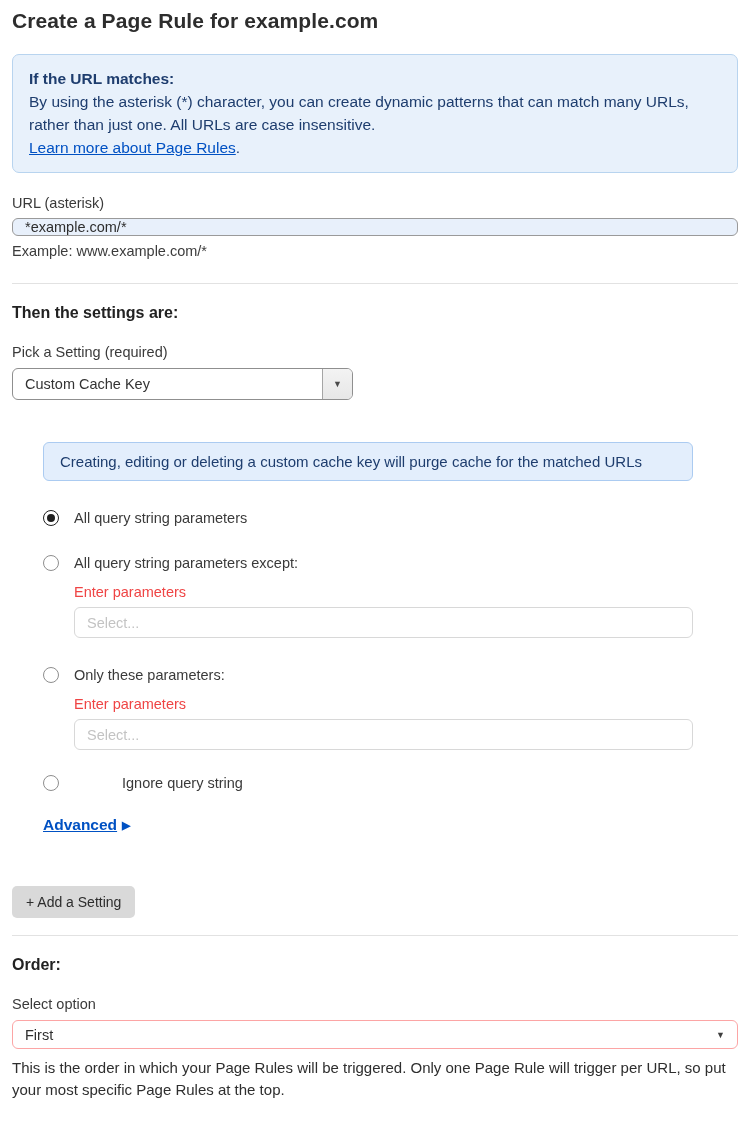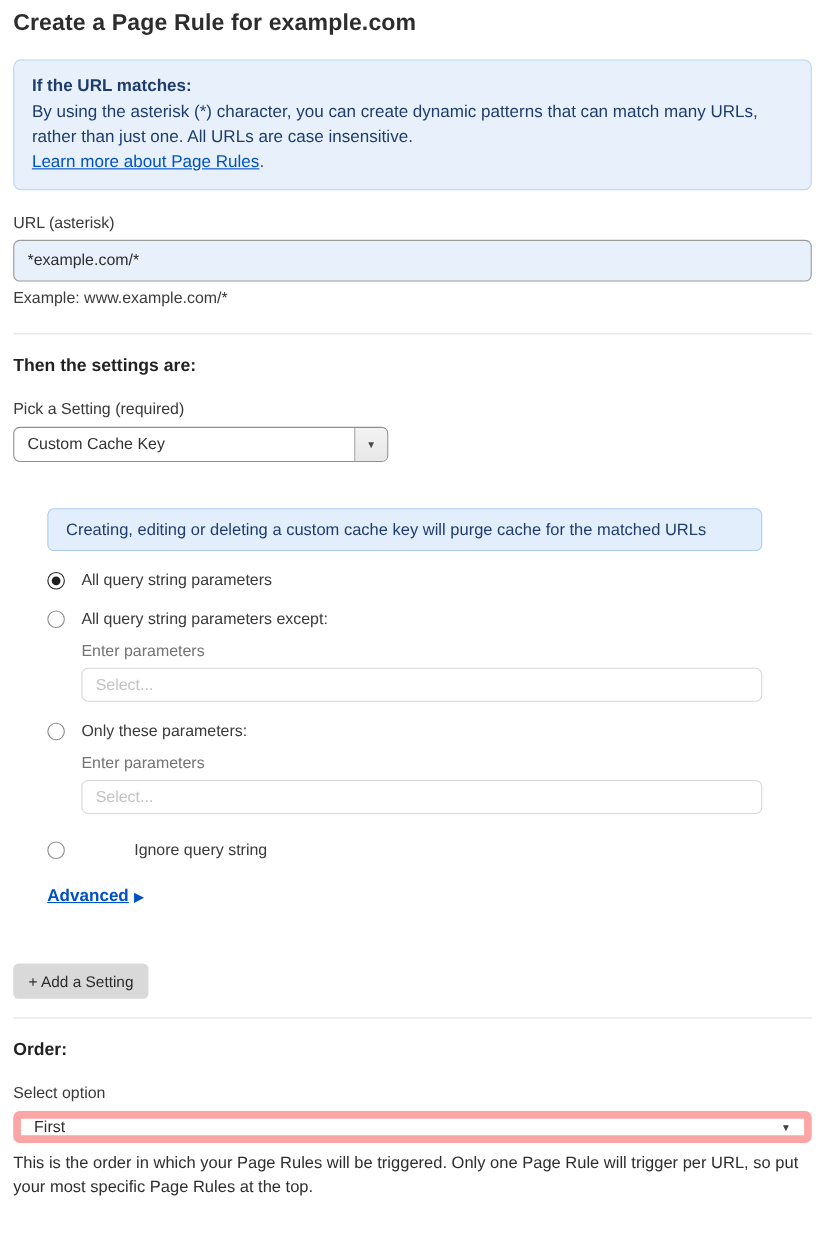--- a/index.html
+++ b/index.html
@@ -40,21 +40,21 @@
 
   .field-label {
     margin-top: 22px;
     font-size: 14.5px;
     color: #3a3a3a;
   }
 
   .url-input {
     margin-top: 7px;
     width: 726px;
-    height: 38px;
+    height: 18px;
     background: #e8f0fb;
     border: 1px solid #9a9a9a;
     border-radius: 6px;
     padding: 0 12px;
     font-size: 14.5px;
     color: #2e2e2e;
     font-family: "Liberation Sans", sans-serif;
     outline: none;
   }
   .helper-text {
@@ -126,21 +126,21 @@
   .sub-heading {
     margin-top: 23px;
     font-size: 15.5px;
     font-weight: bold;
     color: #222;
   }
 
   .radio-row {
     display: flex;
     align-items: center;
-    margin-top: 19px;
+    margin-top: 29px;
     cursor: pointer;
   }
   .radio-circle {
     width: 16px;
     height: 16px;
     border: 1.5px solid #8e8e8e;
     border-radius: 50%;
     background: #fff;
     flex: 0 0 auto;
     position: relative;
@@ -158,21 +158,21 @@
   .radio-label {
     margin-left: 15px;
     font-size: 14.5px;
     color: #3a3a3a;
   }
 
   .sub-field { margin-left: 31px; }
   .sub-field-label {
     margin-top: 13px;
     font-size: 14.5px;
-    color: #737373;
+    color: #ef4444;
   }
   .param-input {
     margin-top: 7px;
     width: 619px;
     height: 31px;
     border: 1px solid #d8d8d8;
     border-radius: 6px;
     padding: 0 12px;
     font-size: 14.5px;
     color: #0f172a;
@@ -211,21 +211,21 @@
     cursor: pointer;
   }
 
   hr.divider-2 { border: none; border-top: 1px solid #e2e2e2; margin-top: 17px; }
 
   
   .order-select {
     margin-top: 8px;
     width: 726px;
     height: 29px;
-    border: 7px solid #fca5a5;
+    border: 1px solid #fca5a5;
     border-radius: 6px;
     background: #fff;
     display: flex;
     align-items: center;
     justify-content: space-between;
     padding: 0 12px 0 12px;
     font-size: 14.5px;
     color: #2e2e2e;
     cursor: pointer;
   }

